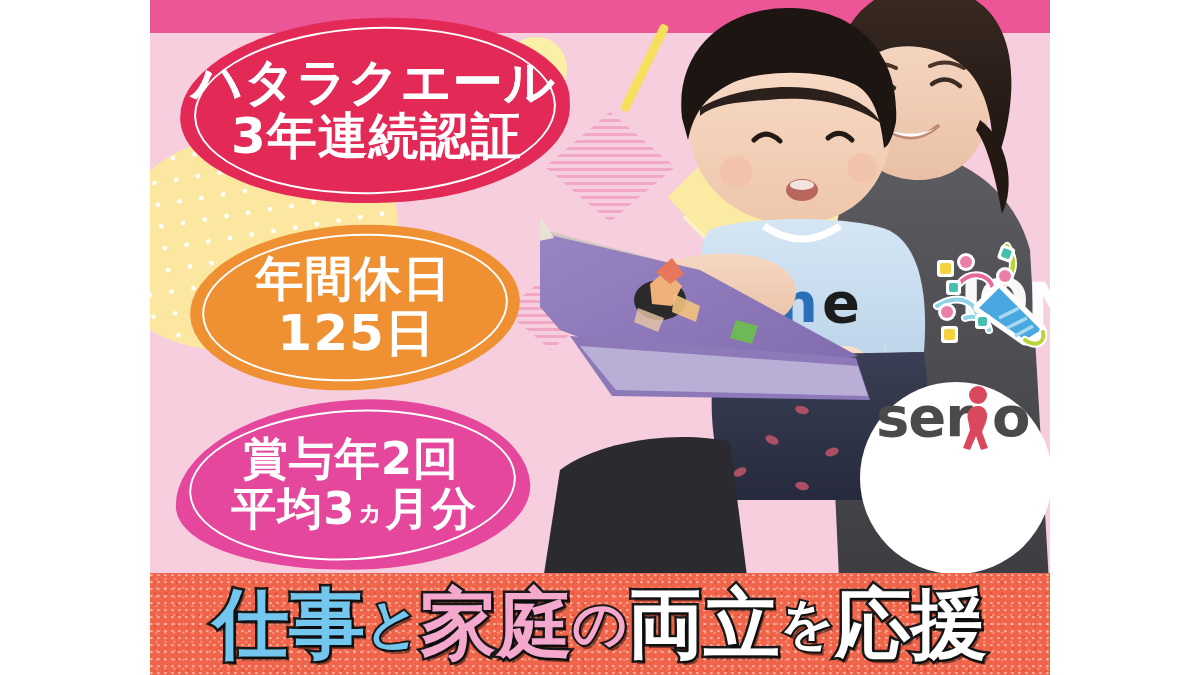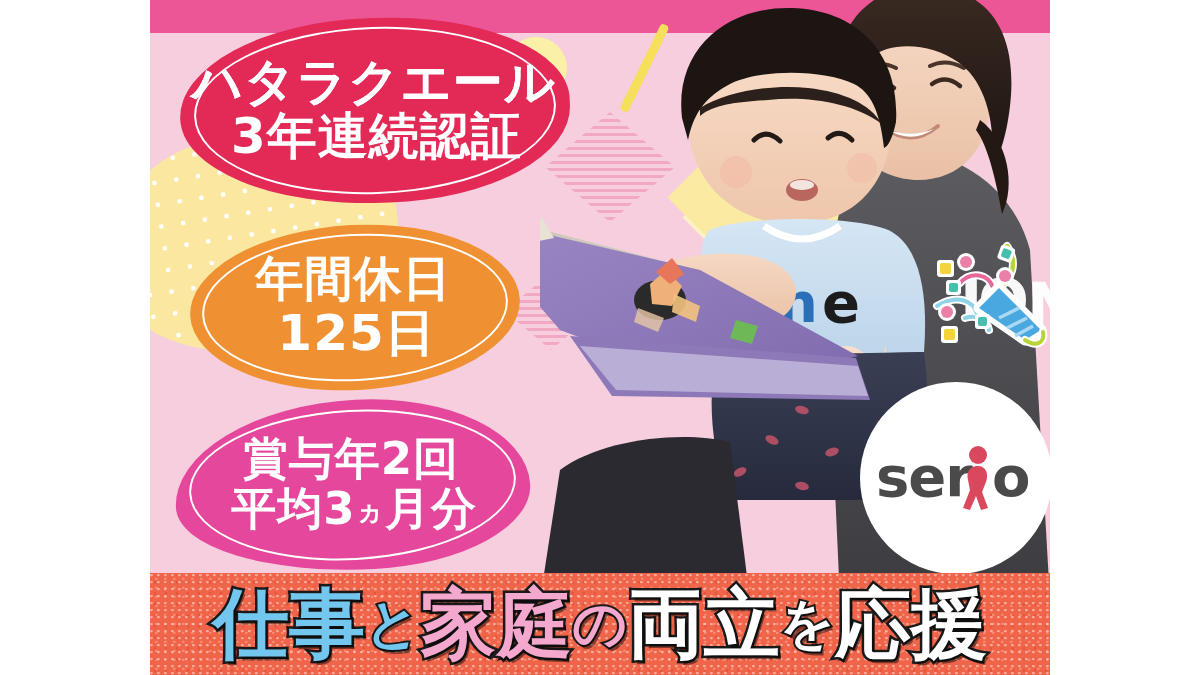--- a/index.html
+++ b/index.html
@@ -87,21 +87,21 @@
 
   .badge-3{left:25px;top:400px;width:355px;height:170px;background:#e4479b;
      border-radius:52% 48% 45% 55% / 58% 55% 45% 42%;transform:rotate(-3deg);}
   .badge-3 .ring{border-radius:50%;inset:10px 14px;}
   .badge-3 .l1{font-size:45px;line-height:1.08;letter-spacing:1px;transform:rotate(3deg);}
   .badge-3 .l2{font-size:45px;line-height:1.16;letter-spacing:1px;transform:rotate(3deg);}
   .small-k{font-size:0.62em;vertical-align:0.12em;}
 
   
   .logo{position:absolute;left:710px;top:382px;width:192px;height:192px;
-        border-radius:50%;background:#ffffff;display:flex;align-items:center;
+        border-radius:50%;background:#ffffff;display:flex;align-items:flex-start;
         justify-content:center;}
   .logo svg{display:block;}
 
   
   .popper{position:absolute;left:765px;top:222px;width:135px;height:135px;}
 
   
   .banner{position:absolute;left:0;bottom:0;width:900px;height:102px;
      background:#f06449;overflow:hidden;}
   .banner::before{content:"";position:absolute;inset:0;

